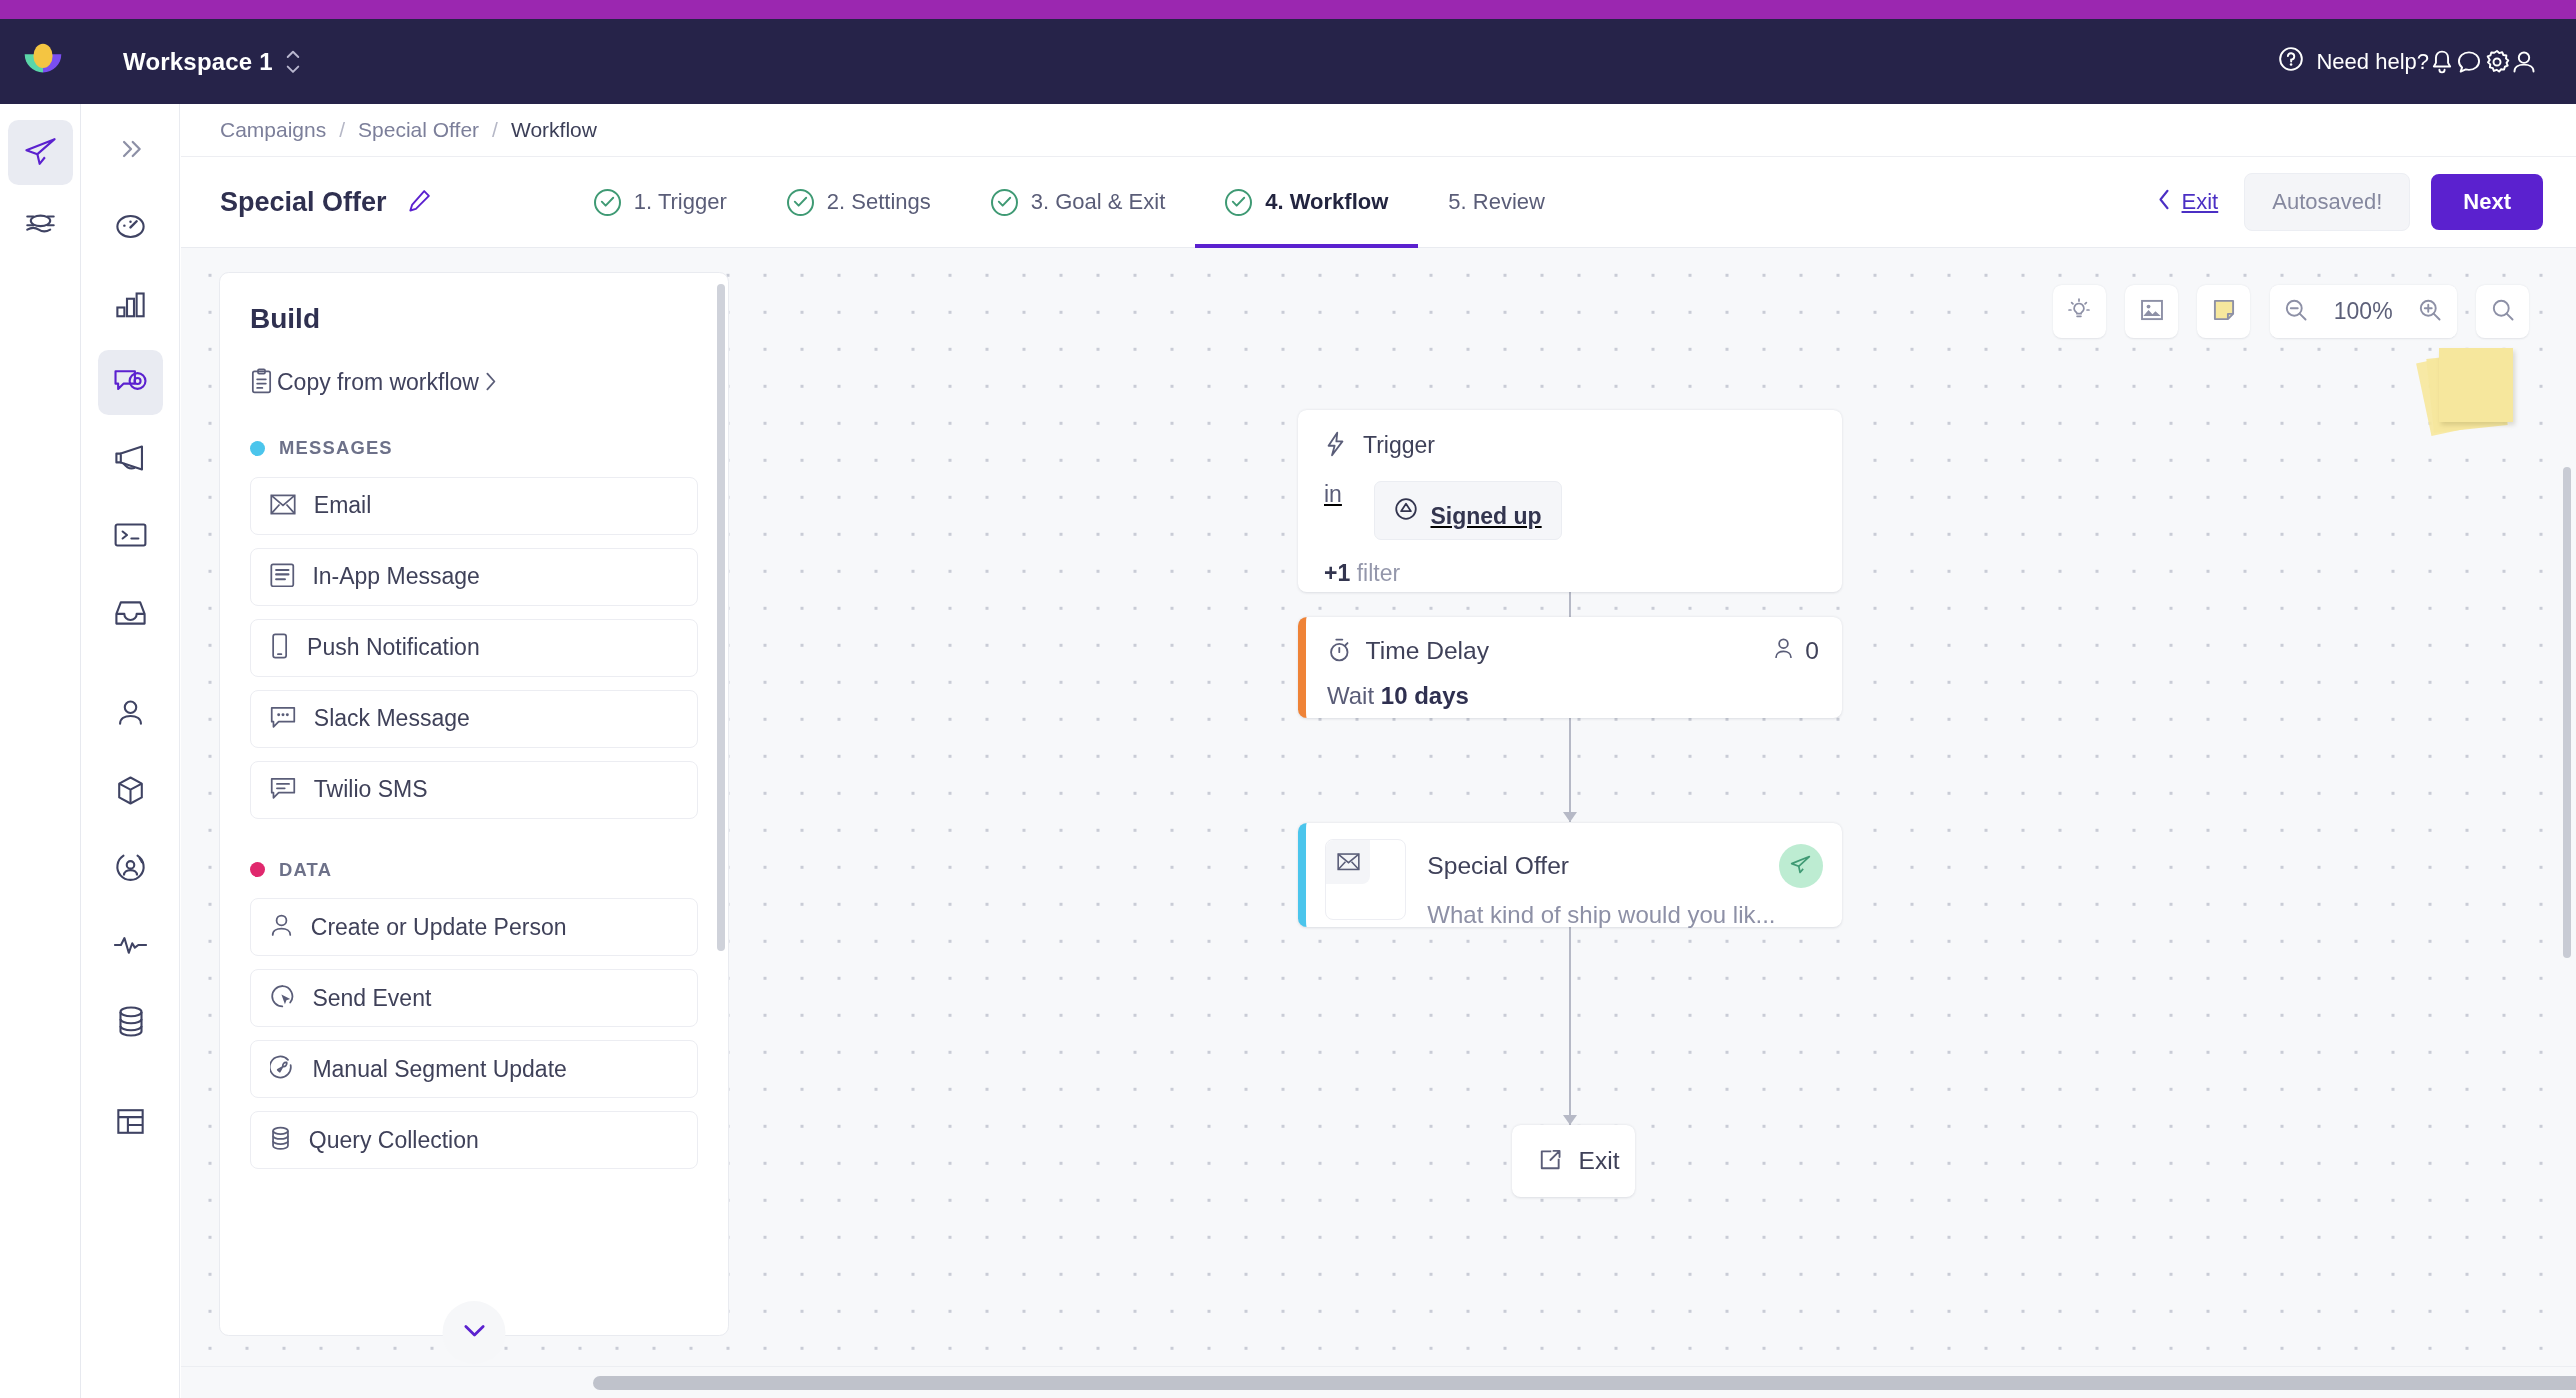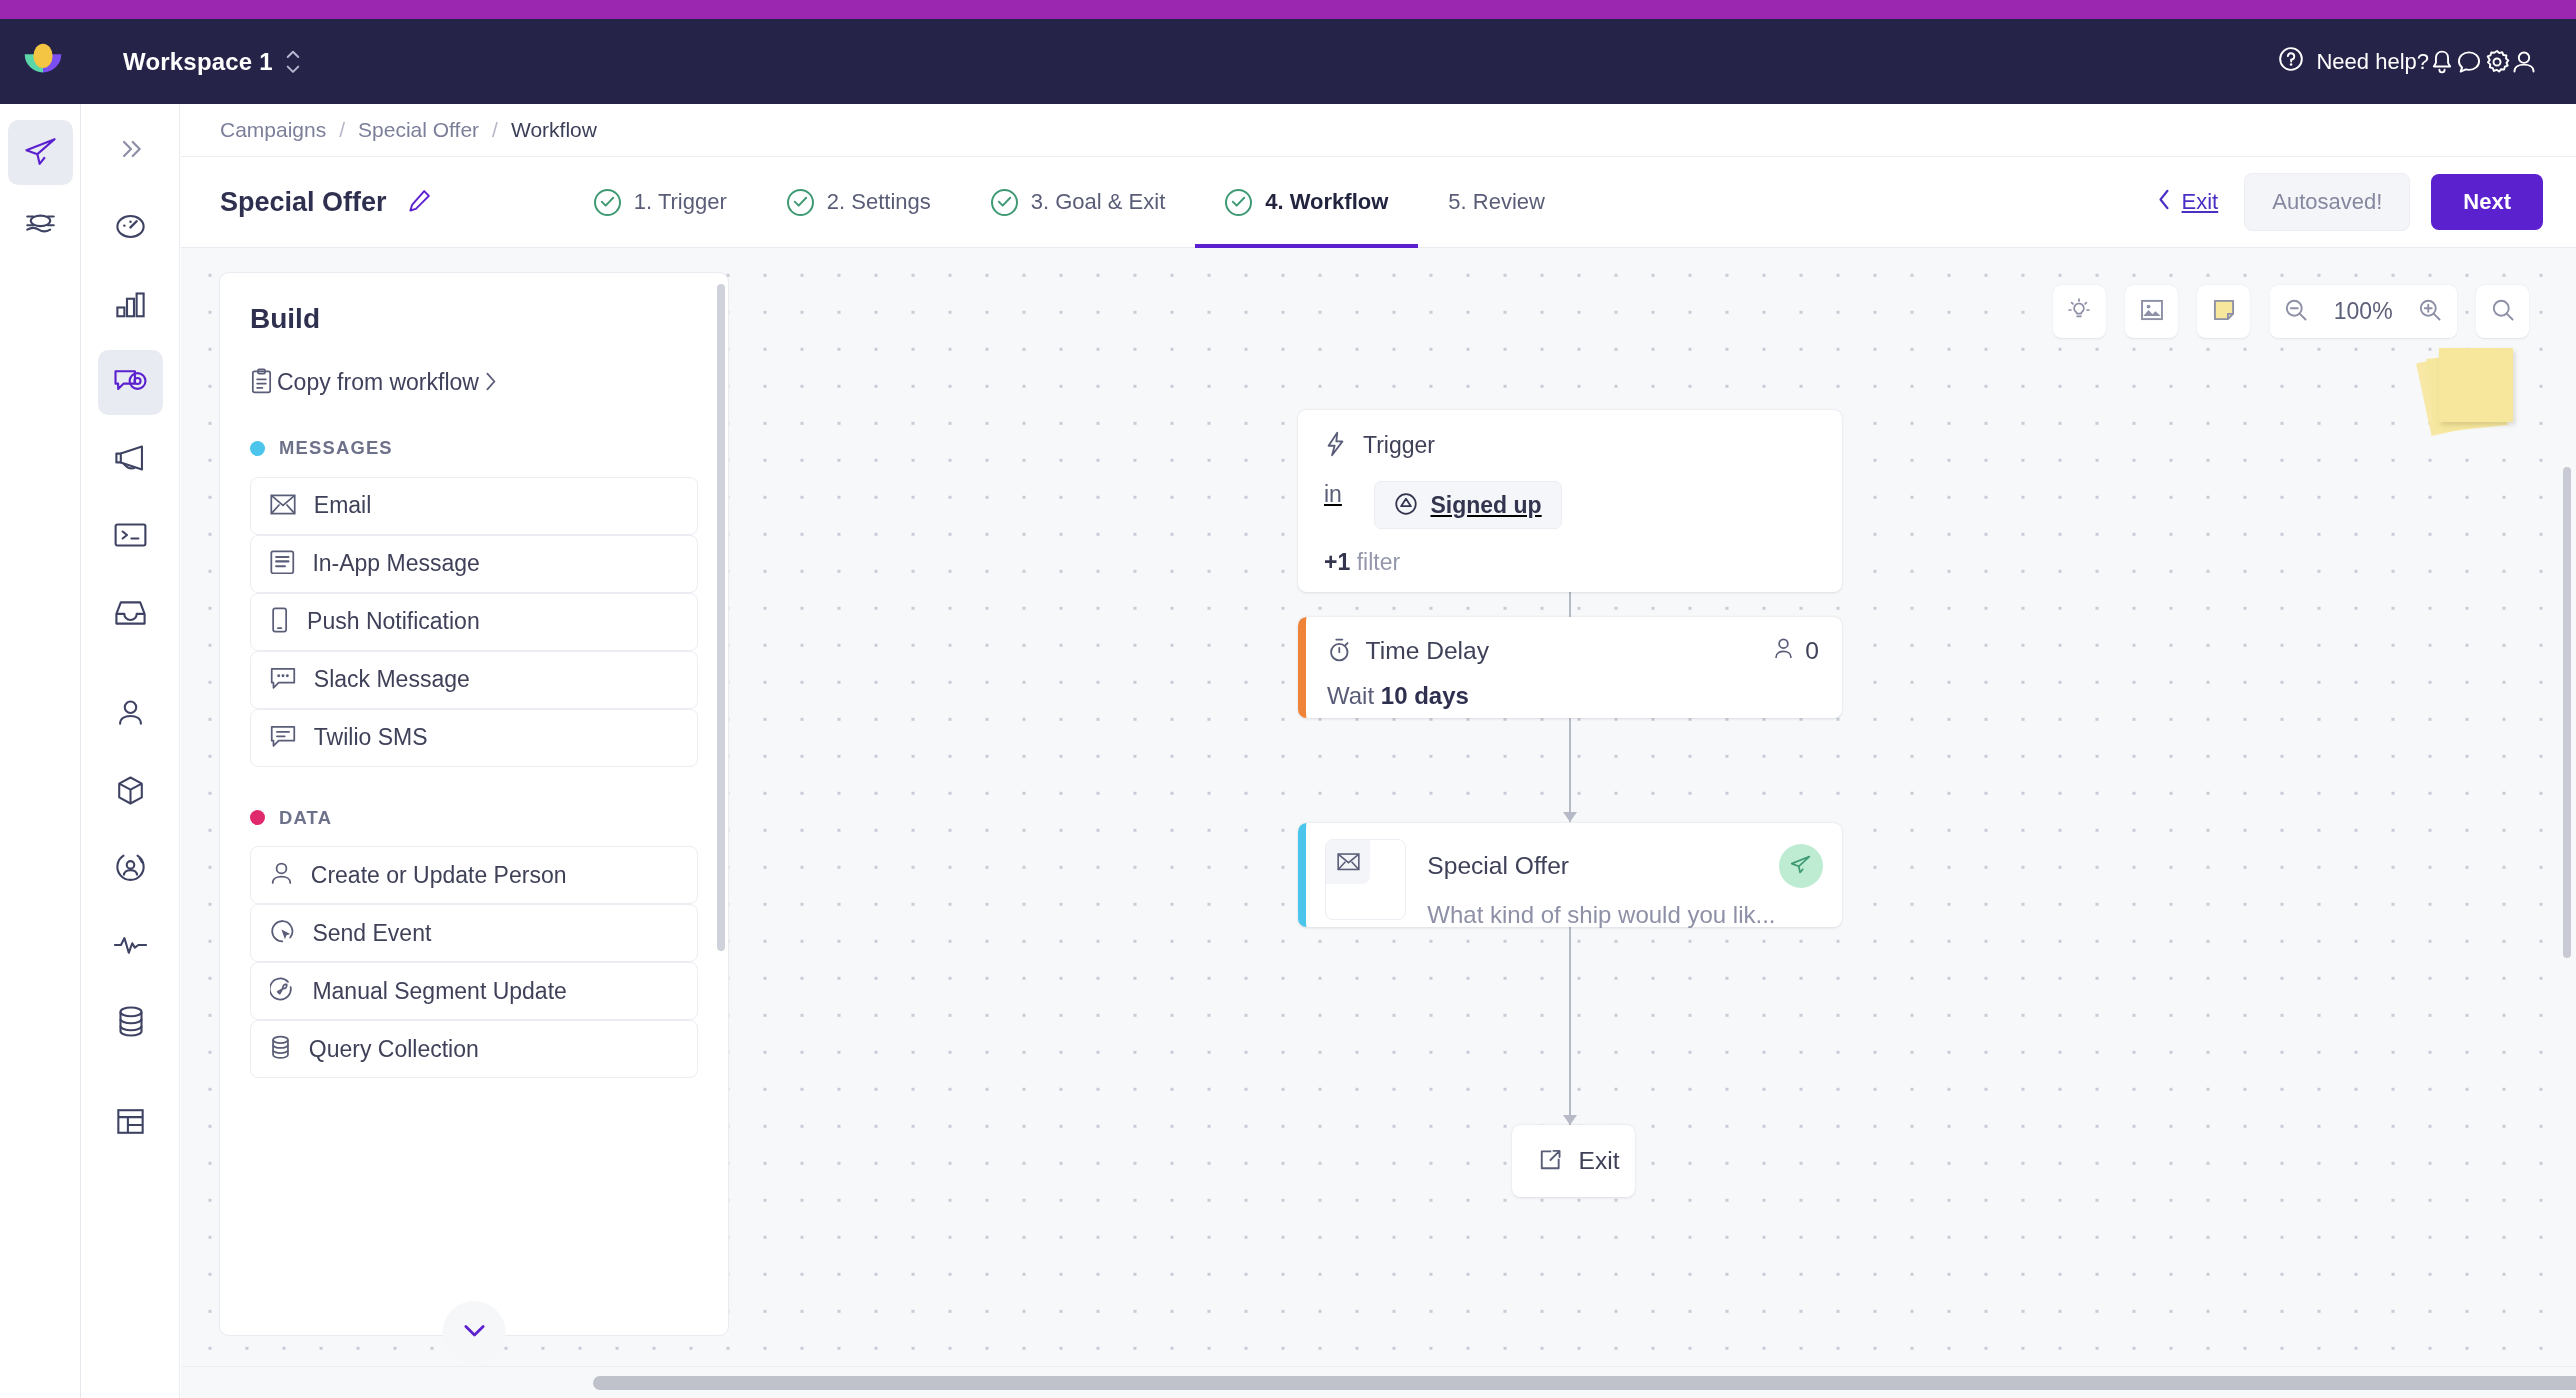--- a/index.html
+++ b/index.html
@@ -93,21 +93,21 @@
   .build-panel {
     position: absolute; top: 272px; left: 219px; width: 510px; height: 1064px;
     background: #ffffff; border: 1.8px solid #e9ebf0; border-radius: 9.7px;
   }
   .build-title { font-size: 28px; font-weight: bold; color: #2f3050; padding: 30px 0 0 30px; }
   .copy-row { display: flex; align-items: center; gap: 4px; padding: 33px 0 0 30px; cursor: pointer; }
   .copy-row .lbl { font-size: 23px; color: #40425d; }
   .sec-head { display: flex; align-items: center; gap: 14px; padding: 40px 0 0 30px; }
   .sec-dot { width: 15px; height: 15px; border-radius: 50%; }
   .sec-name { font-size: 18.4px; letter-spacing: 1.2px; color: #6d7189; font-weight: bold; }
-  .blocks { padding: 17.5px 30px 0 30px; display: flex; flex-direction: column; }
+  .blocks { padding: 17.5px 30px 0 30px; display: flex; flex-direction: column; gap: 13px; }
   .block {
     display: flex; align-items: center; gap: 17.5px; height: 58px;
     border: 1.8px solid #ecedf2; border-radius: 8px; padding-left: 19.3px; cursor: grab; background: #fff;
   }
   .block .lbl { font-size: 23px; color: #3f4159; }
   .scroll-more {
     position: absolute; left: 50%; transform: translateX(-50%); bottom: -29px;
     width: 63px; height: 63px; border-radius: 50%; background: #f6f7f9;
     display: flex; align-items: center; justify-content: center; cursor: pointer;
   }
@@ -151,21 +151,21 @@
   .node { position: absolute; background: #ffffff; border-radius: 8.8px; box-shadow: 0 0.9px 2.6px rgba(40,45,70,.13); cursor: pointer; }
   .node-trigger { left: 1117px; top: 162px; width: 544px; height: 182px; padding: 21px 26px; }
   .nt-head { display: flex; align-items: center; gap: 16px; }
   .nt-head .lbl { font-size: 23px; color: #3f4159; }
   .nt-row { display: flex; align-items: flex-start; gap: 32px; margin-top: 21px; text-decoration: underline; }
   .nt-in { font-size: 23px; color: #5a5d78; }
   .chip {
     display: flex; align-items: center; gap: 12.3px;
     background: #f5f6f9; border: 0.9px solid #ebedf2; border-radius: 7px; padding: 9.7px 19.3px;
   }
-  .chip .lbl { font-size: 23px; font-weight: bold; color: #33354f; }
+  .chip .lbl { font-size: 23px; font-weight: bold; color: #33354f; margin-top: 11px; }
   .nt-filter { margin-top: 19.3px; font-size: 23px; color: #9497ab; }
   .nt-filter b { color: #33354f; }
 
   .node-delay { left: 1117px; top: 369px; width: 544px; height: 101px; border-left: 8.8px solid #ef8337; padding: 19.3px 23px 0 21px; }
   .nd-head { display: flex; align-items: center; gap: 14px; }
   .nd-head .lbl { font-size: 24.6px; color: #3f4159; }
   .nd-count { margin-left: auto; display: flex; align-items: center; gap: 11.4px; font-size: 24.6px; color: #3f4159; }
   .nd-wait { margin-top: 16px; font-size: 24px; color: #5a5d78; }
   .nd-wait b { color: #2f3050; }
 

